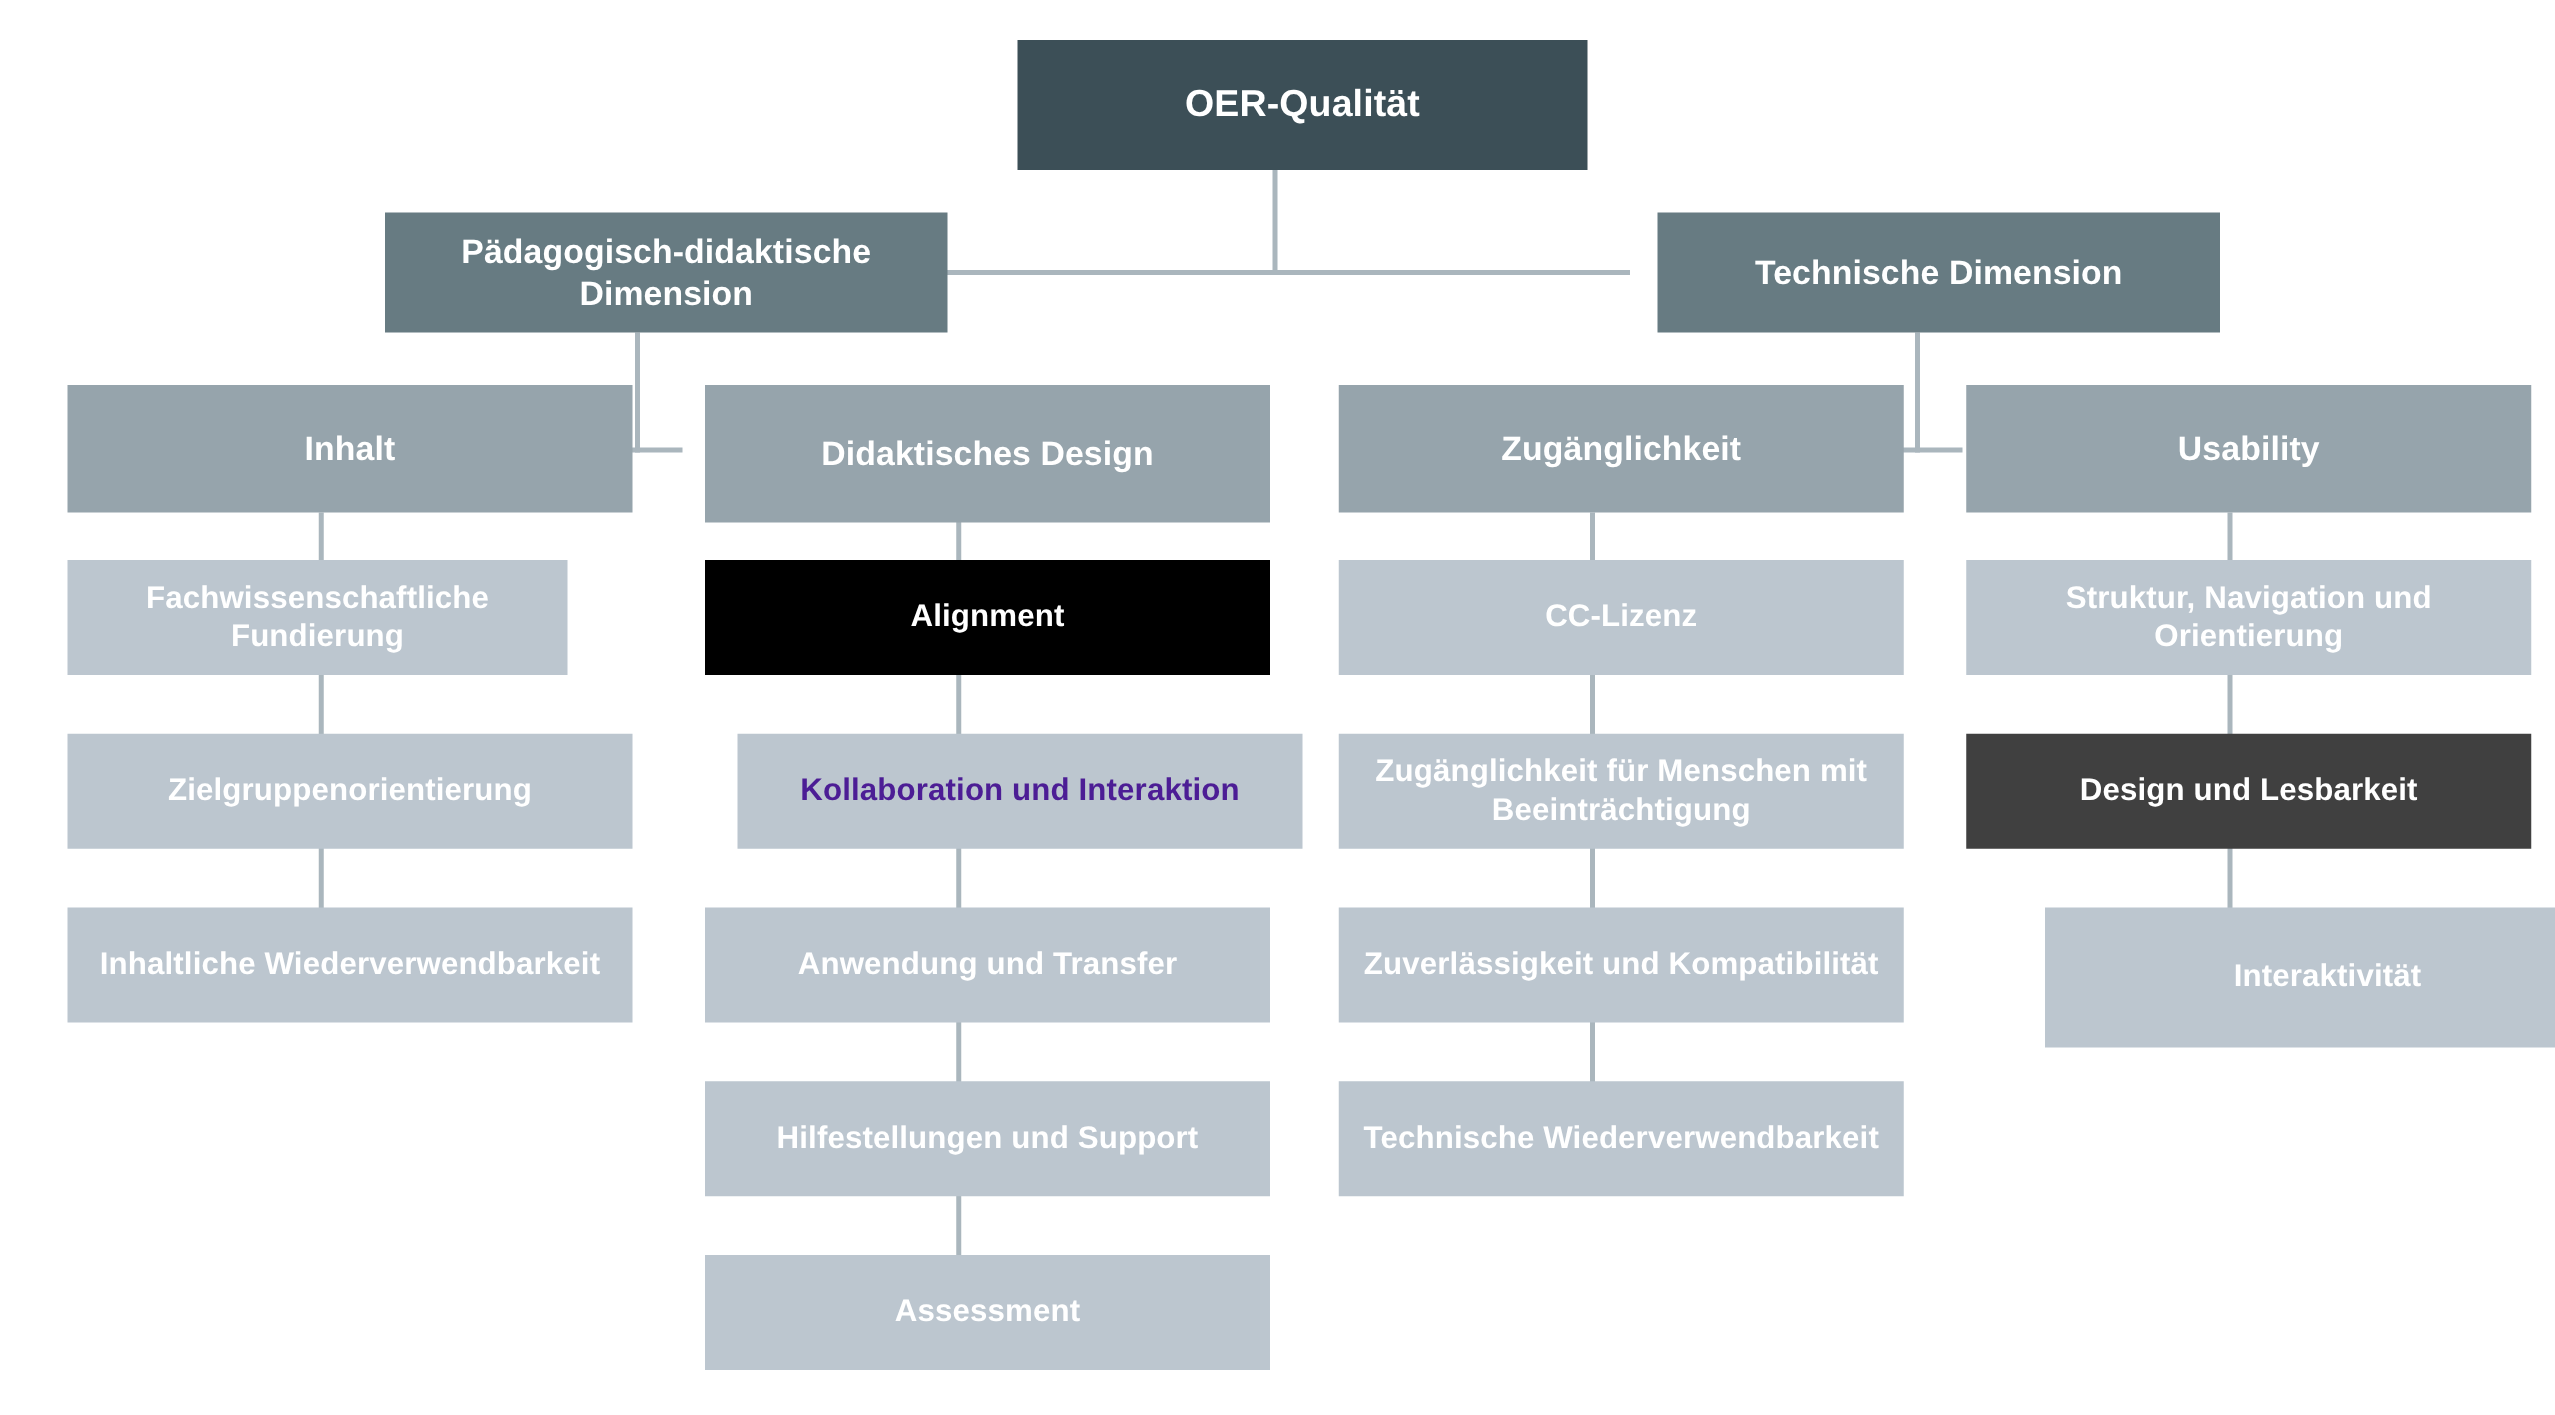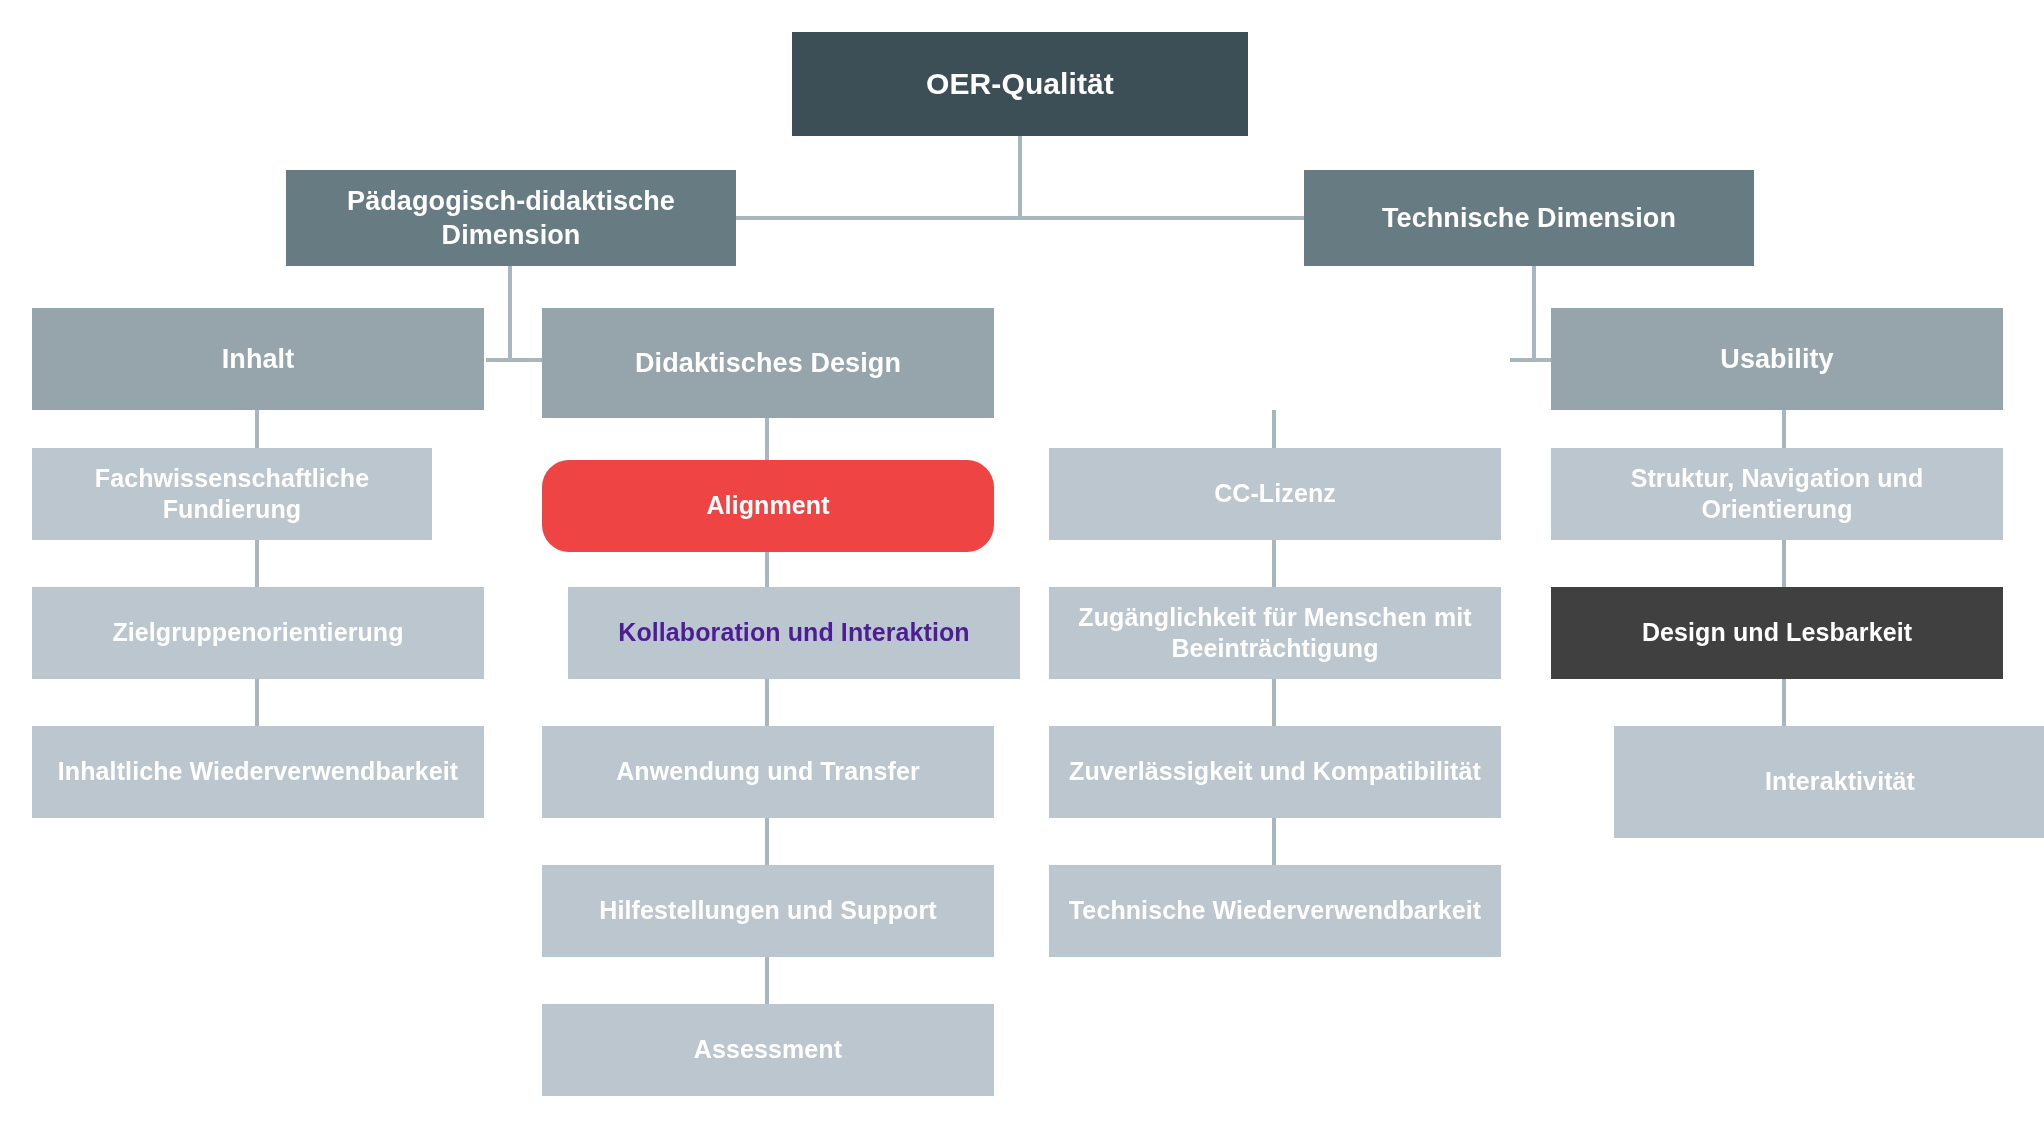--- a/index.html
+++ b/index.html
@@ -31,20 +31,21 @@
     z-index: 2;
     display: flex;
     align-items: center;
     justify-content: center;
     text-align: center;
     box-sizing: border-box;
     color: #ffffff;
     font-weight: bold;
     line-height: 1.26;
     padding: 4px 10px;
+    margin-left: 22px;
   }
   .node-root {
     background: #3c4f57;
     font-size: 30px;
     letter-spacing: 0.1px;
   }
   .node-dimension {
     background: #677b82;
     font-size: 27px;
     letter-spacing: 0.1px;
@@ -100,36 +101,39 @@
   </div>
 
   <div class="node node-category" style="left: 32px; top: 308px; width: 452px; height: 102px; background: rgb(150, 164, 172); color: rgb(255, 255, 255);">
     <span class="node-label">Inhalt</span>
   </div>
 
   <div class="node node-category" style="left: 542px; top: 308px; width: 452px; height: 110px; background: rgb(150, 164, 172); color: rgb(255, 255, 255);">
     <span class="node-label">Didaktisches Design</span>
   </div>
 
+  <div class="node node-category" style="left: 1049px; top: 308px; width: 452px; height: 102px; background: rgb(150, 164, 172); color: rgb(255, 255, 255);">
+    <span class="node-label">Zugänglichkeit</span>
+  </div>
 
   <div class="node node-category" style="left: 1551px; top: 308px; width: 452px; height: 102px; background: rgb(150, 164, 172); color: rgb(255, 255, 255);">
     <span class="node-label">Usability</span>
   </div>
 
   <div class="node node-leaf" style="left: 32px; top: 448px; width: 400px; height: 92px; background: rgb(188, 198, 207); color: rgb(255, 255, 255);">
     <span class="node-label">Fachwissenschaftliche Fundierung</span>
   </div>
   <div class="node node-leaf" style="left: 32px; top: 587px; width: 452px; height: 92px; background: rgb(188, 198, 207); color: rgb(255, 255, 255);">
     <span class="node-label">Zielgruppenorientierung</span>
   </div>
   <div class="node node-leaf" style="left: 32px; top: 726px; width: 452px; height: 92px; background: rgb(188, 198, 207); color: rgb(255, 255, 255);">
     <span class="node-label">Inhaltliche Wiederverwendbarkeit</span>
   </div>
 
-  <div class="node node-leaf" style="left: 542px; top: 460px; width: 452px; height: 92px; background: #ef4444; color: rgb(255, 255, 255); border-radius: 27px;">
+  <div class="node node-leaf" style="left: 542px; top: 448px; width: 452px; height: 92px; background: #000000; color: rgb(255, 255, 255);">
     <span class="node-label">Alignment</span>
   </div>
   <div class="node node-leaf" style="left: 568px; top: 587px; width: 452px; height: 92px; background: rgb(188, 198, 207); color: #4c1d95;">
     <span class="node-label">Kollaboration und Interaktion</span>
   </div>
   <div class="node node-leaf" style="left: 542px; top: 726px; width: 452px; height: 92px; background: rgb(188, 198, 207); color: rgb(255, 255, 255);">
     <span class="node-label">Anwendung und Transfer</span>
   </div>
   <div class="node node-leaf" style="left: 542px; top: 865px; width: 452px; height: 92px; background: rgb(188, 198, 207); color: rgb(255, 255, 255);">
     <span class="node-label">Hilfestellungen und Support</span>

